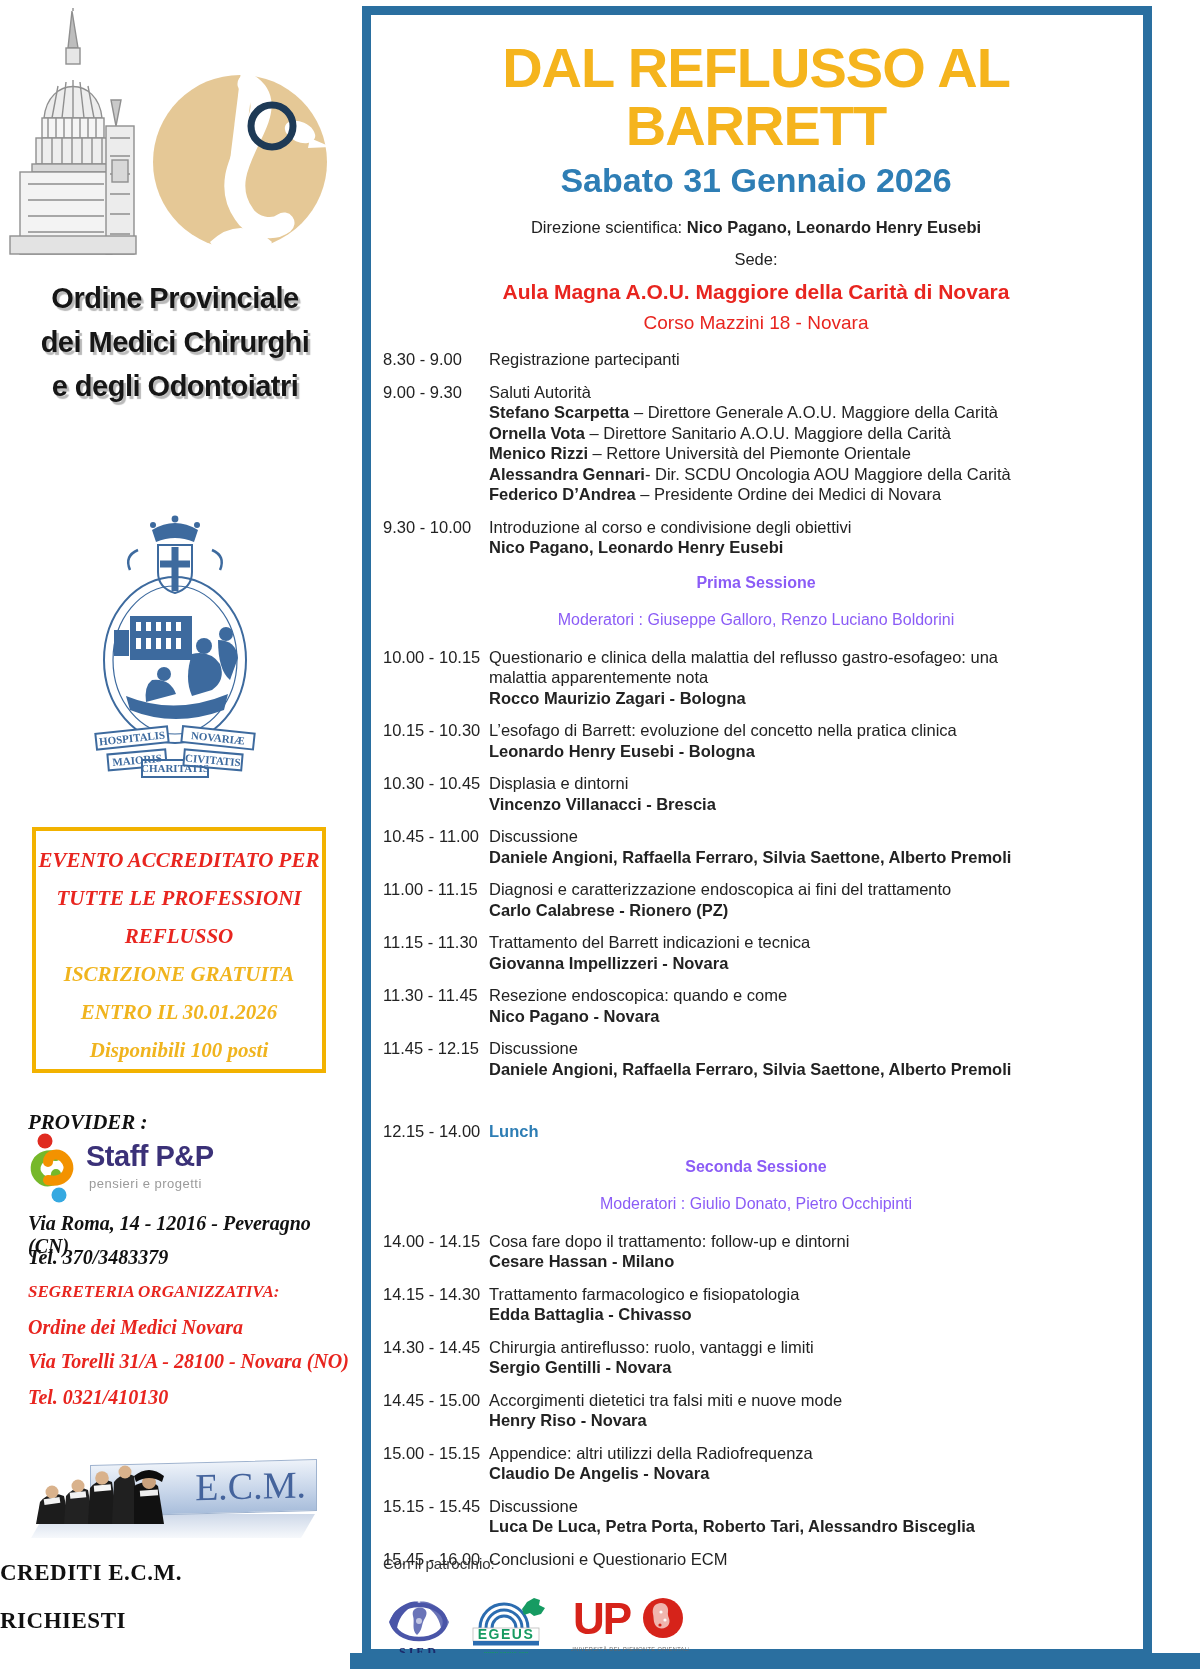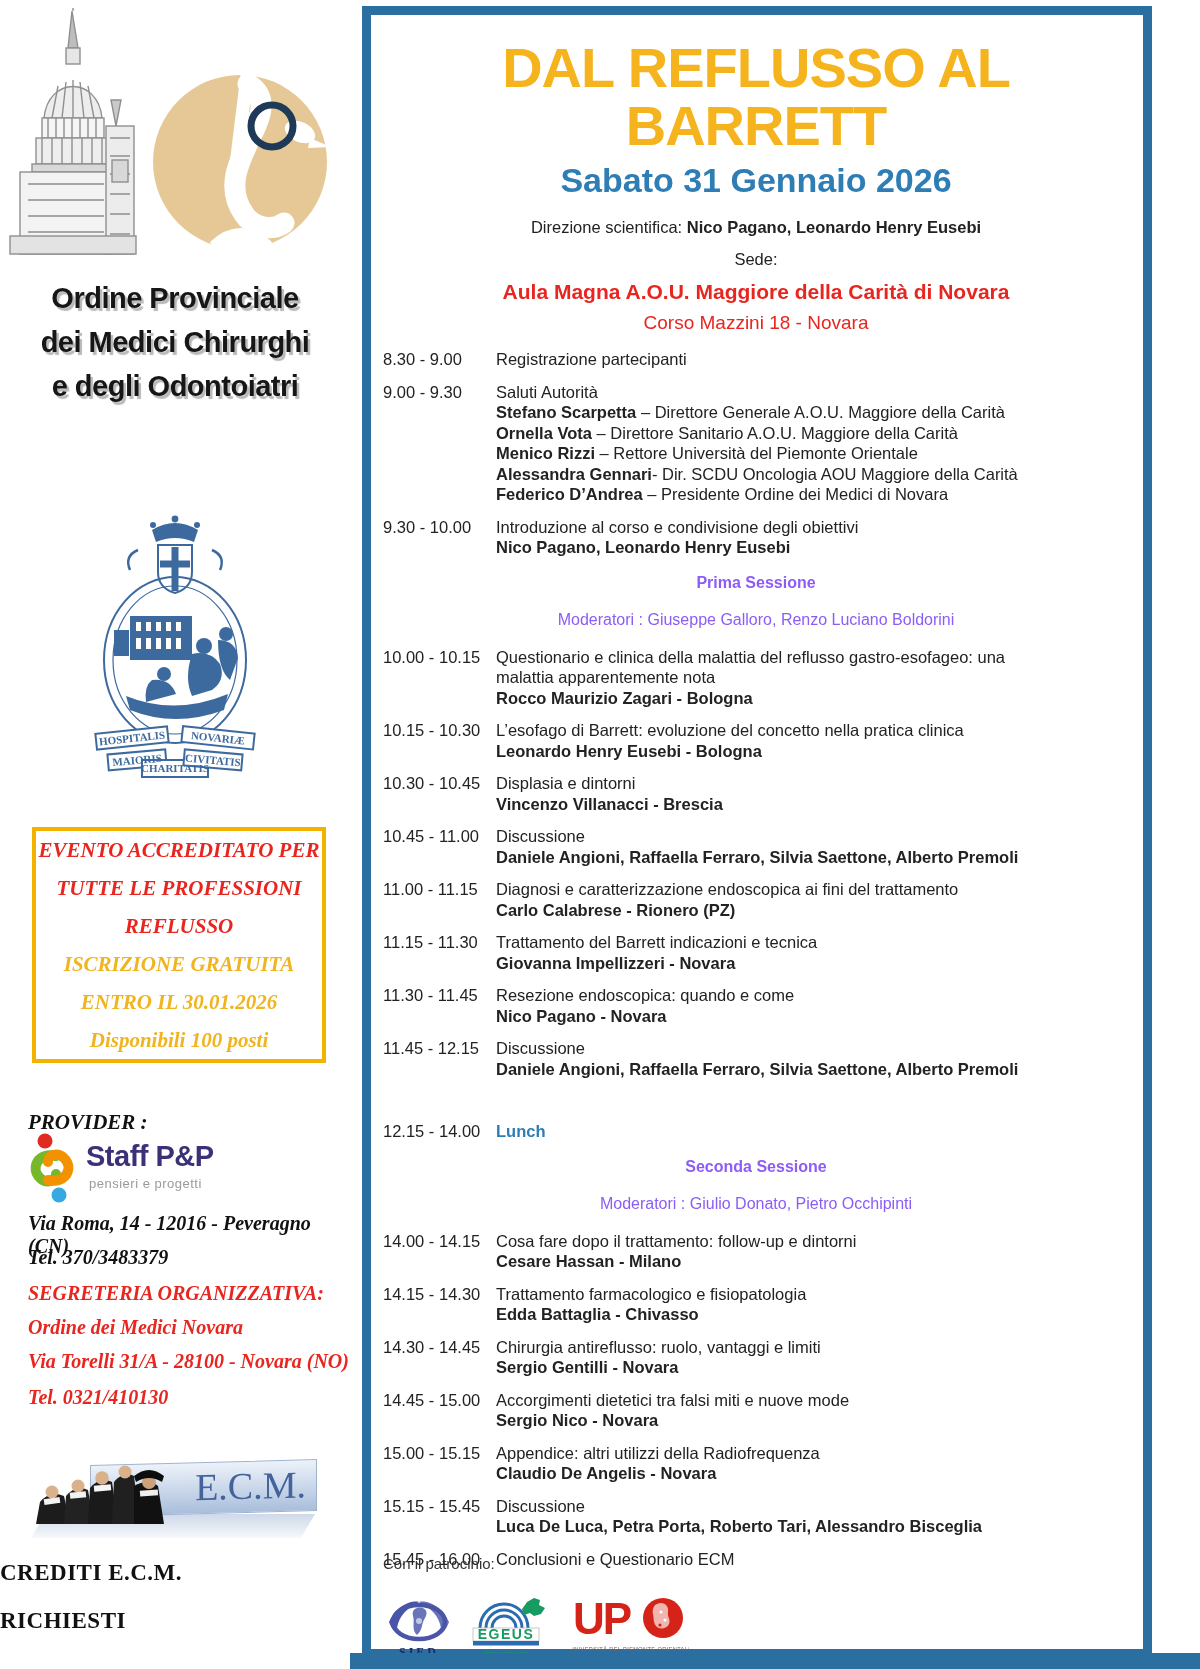--- a/index.html
+++ b/index.html
@@ -12,34 +12,34 @@
 
   .org-name{position:absolute;left:0;top:276px;width:350px;text-align:center;
     font-weight:bold;font-size:29px;line-height:44px;color:#161616;
     text-shadow:2.5px 2.5px 1px #b9b9b9;letter-spacing:-.5px;}
 
   .crest-wrap{position:absolute;left:80px;top:498px;width:190px;height:285px;}
 
   .accred-box{position:absolute;left:32px;top:827px;width:286px;height:228px;
     border:4px solid #F2B200;text-align:center;box-sizing:content-box;
     font-family:"Liberation Serif",serif;font-style:italic;font-weight:bold;
-    font-size:21px;line-height:38px;padding-top:0;}
+    font-size:21px;line-height:38px;padding-top:10px;}
   .accred-box .red{color:#E8251F;}
   .accred-box .gold{color:#F0B41E;}
 
   .serif-i{font-family:"Liberation Serif",serif;font-style:italic;font-weight:bold;color:#111;}
   .provider-label{position:absolute;left:28px;top:1110px;font-size:21px;}
   .staff-logo{position:absolute;left:24px;top:1132px;width:300px;height:72px;}
   .staff-mark{position:absolute;left:0;top:0;width:58px;height:72px;}
   .staff-name{position:absolute;left:62px;top:8px;font-size:29px;font-weight:bold;color:#3B3178;letter-spacing:-.5px;font-family:"Liberation Sans",sans-serif;}
   .staff-tag{position:absolute;left:65px;top:44px;font-size:13px;color:#9a9a9a;letter-spacing:.5px;font-family:"Liberation Sans",sans-serif;}
 
   .addr1{position:absolute;left:28px;top:1212px;font-size:20px;}
   .addr2{position:absolute;left:28px;top:1246px;font-size:20px;}
-  .seg-label{position:absolute;left:28px;top:1282px;font-size:20px;color:#E8251F;}
+  .seg-label{position:absolute;left:28px;top:1282px;font-size:17px;color:#E8251F;}
   .seg1{position:absolute;left:28px;top:1316px;font-size:20px;color:#E8251F;}
   .seg2{position:absolute;left:28px;top:1350px;font-size:20px;color:#E8251F;}
   .seg3{position:absolute;left:28px;top:1386px;font-size:20px;color:#E8251F;}
   .red-i{color:#E8251F !important;}
 
   .ecm-wrap{position:absolute;left:30px;top:1452px;width:290px;height:100px;}
   .ecm-banner{position:absolute;left:60px;top:10px;width:225px;height:50px;
     background:linear-gradient(180deg,#edf2f9 0%,#c8d6ea 55%,#a9bedb 100%);
     border:1px solid #9fb3cf;transform:skewY(-1.5deg);}
   .ecm-banner span{position:absolute;right:10px;top:2px;font-family:"Liberation Serif",serif;
@@ -65,21 +65,21 @@
   .date{margin:6px 0 0;text-align:center;font-size:34px;font-weight:bold;color:var(--date-blue,#2E7EB5);}
   .direction{margin:18px 0 0;text-align:center;font-size:16.5px;color:#222;}
   .direction b{font-weight:bold;}
   .sede{margin:13px 0 0;text-align:center;font-size:16.5px;color:#222;}
   .venue{margin:11px 0 0;text-align:center;font-size:21px;font-weight:bold;color:var(--red,#E8251F);}
   .addr{margin:8px 0 0;text-align:center;font-size:19px;color:var(--red,#E8251F);}
 
   .schedule{margin-top:15px;}
   .sched{display:flex;margin-bottom:12px;}
   .sched .time{flex:0 0 106px;font-size:16.5px;line-height:20.5px;color:#222;}
-  .sched .content{flex:1;font-size:16.5px;line-height:20.5px;color:#222;max-width:640px;margin-left:7px;}
+  .sched .content{flex:1;font-size:16.5px;line-height:20.5px;color:#222;max-width:640px;}
   .content .b{font-weight:bold;}
   .content .lunch{color:var(--date-blue,#2E7EB5);font-weight:bold;}
   .center-line{text-align:center;font-size:16px;line-height:20px;margin:15px 0 17px;color:#8b5cf6;}
   .center-line.bold{font-weight:bold;}
   .pre-gap{margin-top:42px;}
 
   .patronage{position:absolute;left:12px;top:1516px;}
   .patronage-label{font-size:15px;color:#333;}
   .logo-row{display:flex;align-items:flex-start;margin-top:22px;gap:14px;}
   .logo-box{position:relative;}
@@ -366,21 +366,21 @@
           <div class="time">14.30 - 14.45</div>
           <div class="content">
             <div class="line"><span class="n">Chirurgia antireflusso: ruolo, vantaggi e limiti</span></div>
             <div class="line"><span class="b">Sergio Gentilli - Novara</span></div>
           </div>
         </div>
         <div class="sched">
           <div class="time">14.45 - 15.00</div>
           <div class="content">
             <div class="line"><span class="n">Accorgimenti dietetici tra falsi miti e nuove mode</span></div>
-            <div class="line"><span class="b">Sergio Nico - Novara</span></div>
+            <div class="line"><span class="b">Henry Riso - Novara</span></div>
           </div>
         </div>
         <div class="sched">
           <div class="time">15.00 - 15.15</div>
           <div class="content">
             <div class="line"><span class="n">Appendice: altri utilizzi della Radiofrequenza</span></div>
             <div class="line"><span class="b">Claudio De Angelis - Novara</span></div>
           </div>
         </div>
         <div class="sched">

